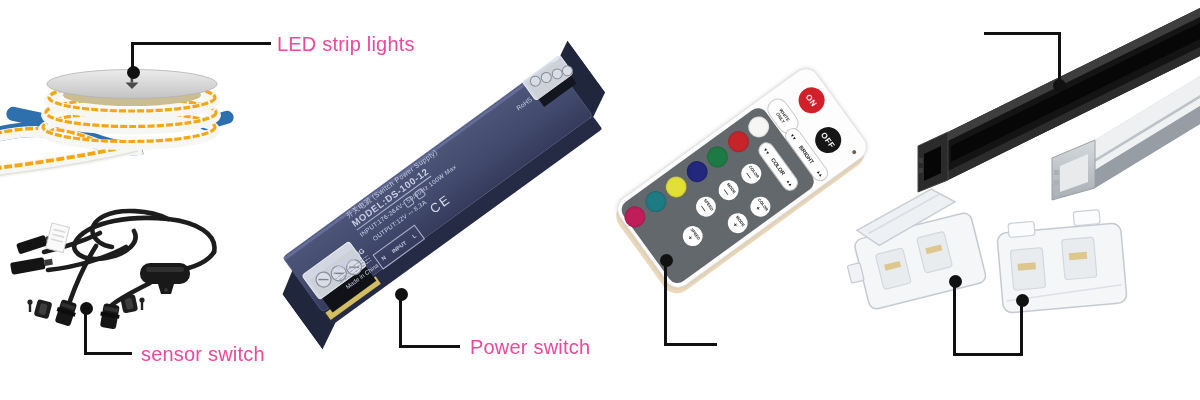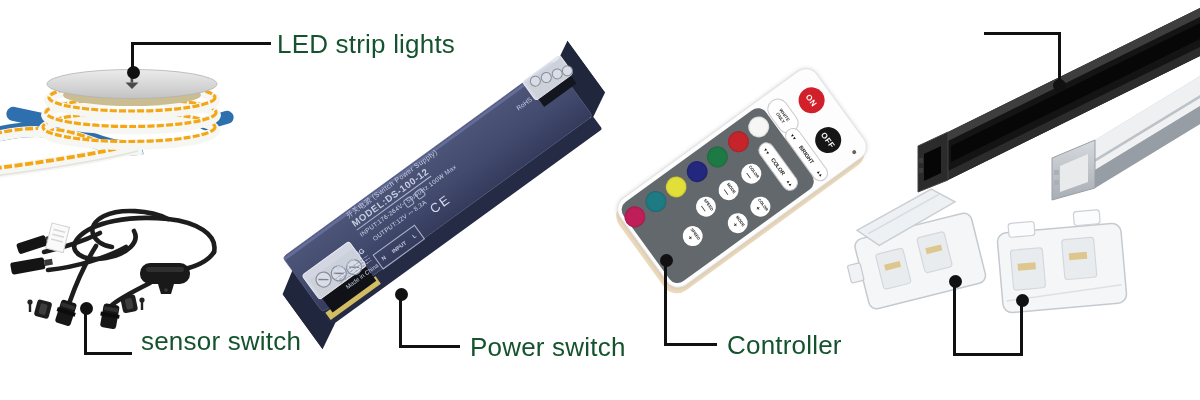--- a/index.html
+++ b/index.html
@@ -3,21 +3,21 @@
 <meta charset="utf-8">
 <style>
   html,body{margin:0;padding:0;background:#fff;}
   #canvas{
     position:relative;width:1200px;height:400px;background:#ffffff;
     overflow:hidden;font-family:"Liberation Sans","DejaVu Sans",sans-serif;
   }
   
   .c-line{position:absolute;background:#111;}
   .c-dot{position:absolute;width:13px;height:13px;border-radius:50%;background:#111;}
-  .c-label{position:absolute;font-size:26px;line-height:26px;color:#14532d;white-space:nowrap;letter-spacing:.2px;}
+  .c-label{position:absolute;font-size:20px;line-height:26px;color:#ec4899;white-space:nowrap;letter-spacing:.2px;}
   
   #scene{position:absolute;left:0;top:0;z-index:1;}
   
   #psu{position:absolute;left:255px;top:142px;width:380px;height:106px;z-index:2;transform:rotate(-36deg);}
   #psu svg{position:absolute;left:0;top:0;}
   .psu-t{position:absolute;color:#c9d0e3;white-space:nowrap;}
   .t-head{left:98px;top:8px;font-size:7px;letter-spacing:.4px;}
   .t-model{left:98px;top:17px;font-size:9.5px;font-weight:bold;letter-spacing:.6px;border-bottom:1px solid #aeb6cd;padding-bottom:1px;}
   .t-input{left:98px;top:32px;font-size:6.3px;letter-spacing:.3px;}
   .t-output{left:106px;top:43px;font-size:6.3px;letter-spacing:.3px;}
@@ -320,31 +320,30 @@
   <div class="c-line overlay" style="left:131px;top:42px;width:140px;height:3px"></div>
   <div class="c-label overlay" style="left:277px;top:31px">LED strip lights</div>
 
   <div class="c-line overlay" style="left:984px;top:32px;width:77px;height:3px"></div>
   <div class="c-line overlay" style="left:1058px;top:32px;width:3px;height:54px"></div>
   <div class="c-dot overlay" style="left:1053px;top:79px"></div>
 
   <div class="c-dot overlay" style="left:80px;top:302px"></div>
   <div class="c-line overlay" style="left:84px;top:308px;width:3px;height:47px"></div>
   <div class="c-line overlay" style="left:84px;top:352px;width:48px;height:3px"></div>
-  <div class="c-label overlay" style="left:141px;top:328px">sensor switch</div>
+  <div class="c-label overlay" style="left:141px;top:341px">sensor switch</div>
 
   <div class="c-dot overlay" style="left:395px;top:288px"></div>
   <div class="c-line overlay" style="left:399px;top:294px;width:3px;height:54px"></div>
   <div class="c-line overlay" style="left:399px;top:345px;width:61px;height:3px"></div>
   <div class="c-label overlay" style="left:470px;top:334px">Power switch</div>
 
   <div class="c-dot overlay" style="left:660px;top:254px"></div>
   <div class="c-line overlay" style="left:664px;top:260px;width:3px;height:86px"></div>
   <div class="c-line overlay" style="left:664px;top:343px;width:53px;height:3px"></div>
-  <div class="c-label overlay" style="left:727px;top:332px">Controller</div>
 
   <div class="c-dot overlay" style="left:949px;top:275px"></div>
   <div class="c-dot overlay" style="left:1016px;top:294px"></div>
   <div class="c-line overlay" style="left:953px;top:281px;width:3px;height:75px"></div>
   <div class="c-line overlay" style="left:1020px;top:300px;width:3px;height:56px"></div>
   <div class="c-line overlay" style="left:953px;top:353px;width:70px;height:3px"></div>
 
 </div>
 
 </body></html>

